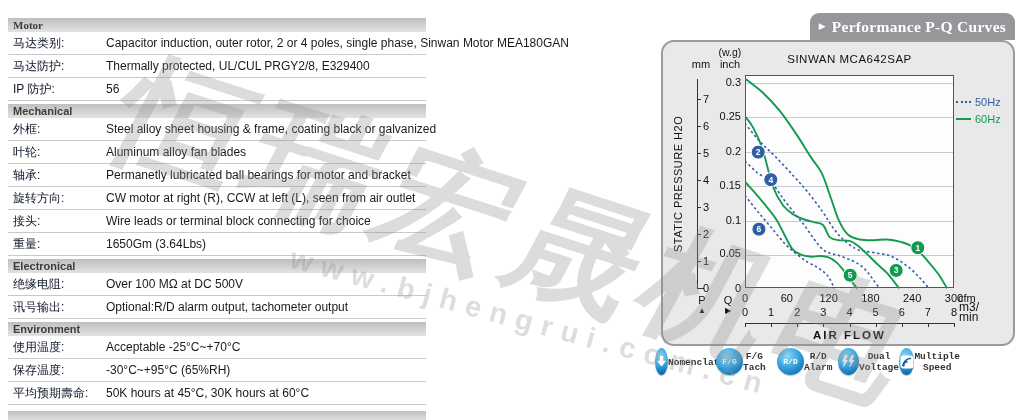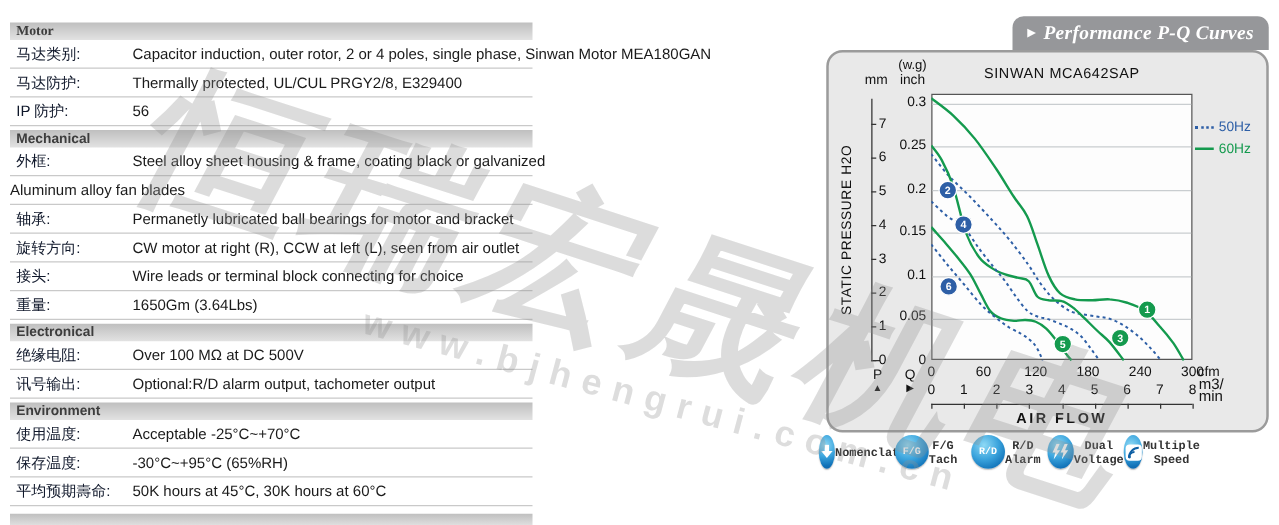--- a/index.html
+++ b/index.html
@@ -32,21 +32,21 @@
   
   .pq-banner{
     position:absolute;left:810px;top:13px;width:205px;height:27px;
     background:#96979a;border-radius:9px 9px 0 0;
     display:flex;align-items:center;justify-content:center;gap:6px;
     color:#ffffff;
   }
   .pq-banner .arrow{font-size:9px;line-height:1;}
   .pq-banner .txt{
     font-family:"Liberation Serif","DejaVu Serif",serif;
-    font-style:italic;font-weight:bold;font-size:15.5px;letter-spacing:.3px;
+    font-weight:bold;font-size:15.5px;letter-spacing:.3px;
   }
   
   .chart-card{
     position:absolute;left:661px;top:40px;width:354px;height:306px;
     background:#e9e9e9;border:2px solid #9b9b9b;border-radius:13px;
     box-sizing:border-box;
   }
   .chart-title{
     position:absolute;left:82px;top:11px;width:209px;text-align:center;
     font-size:11.5px;color:#111;letter-spacing:.5px;
@@ -134,20 +134,21 @@
     <div class="spec-label">IP 防护:</div>
     <div class="spec-value">56</div>
   </div>
 
   <div class="sec-header">Mechanical</div>
   <div class="spec-row">
     <div class="spec-label">外框:</div>
     <div class="spec-value">Steel alloy sheet housing &amp; frame, coating black or galvanized</div>
   </div>
   <div class="spec-row">
+    <div class="spec-label">叶轮:</div>
     <div class="spec-value">Aluminum alloy fan blades</div>
   </div>
   <div class="spec-row">
     <div class="spec-label">轴承:</div>
     <div class="spec-value">Permanetly lubricated ball bearings for motor and bracket</div>
   </div>
   <div class="spec-row">
     <div class="spec-label">旋转方向:</div>
     <div class="spec-value">CW motor at right (R), CCW at left (L), seen from air outlet</div>
   </div>

